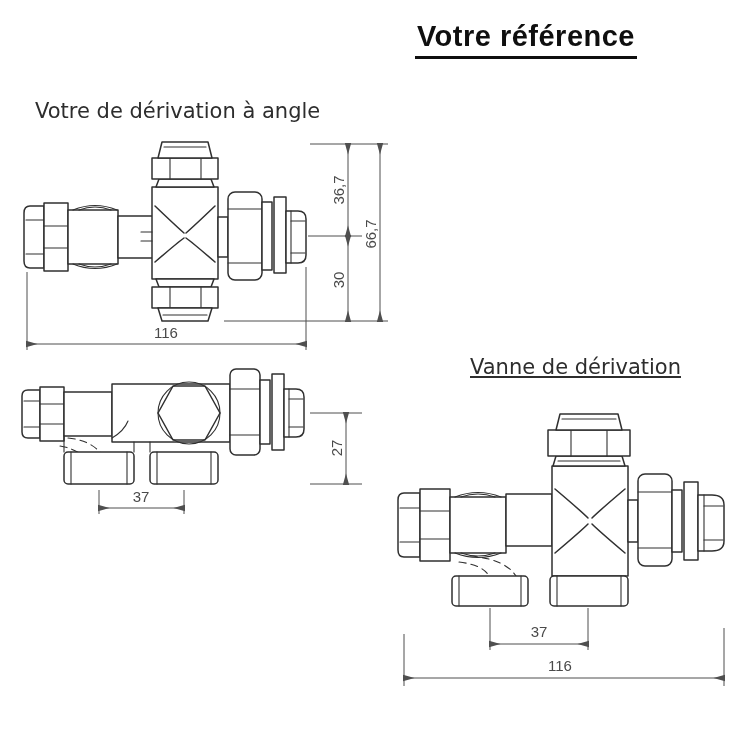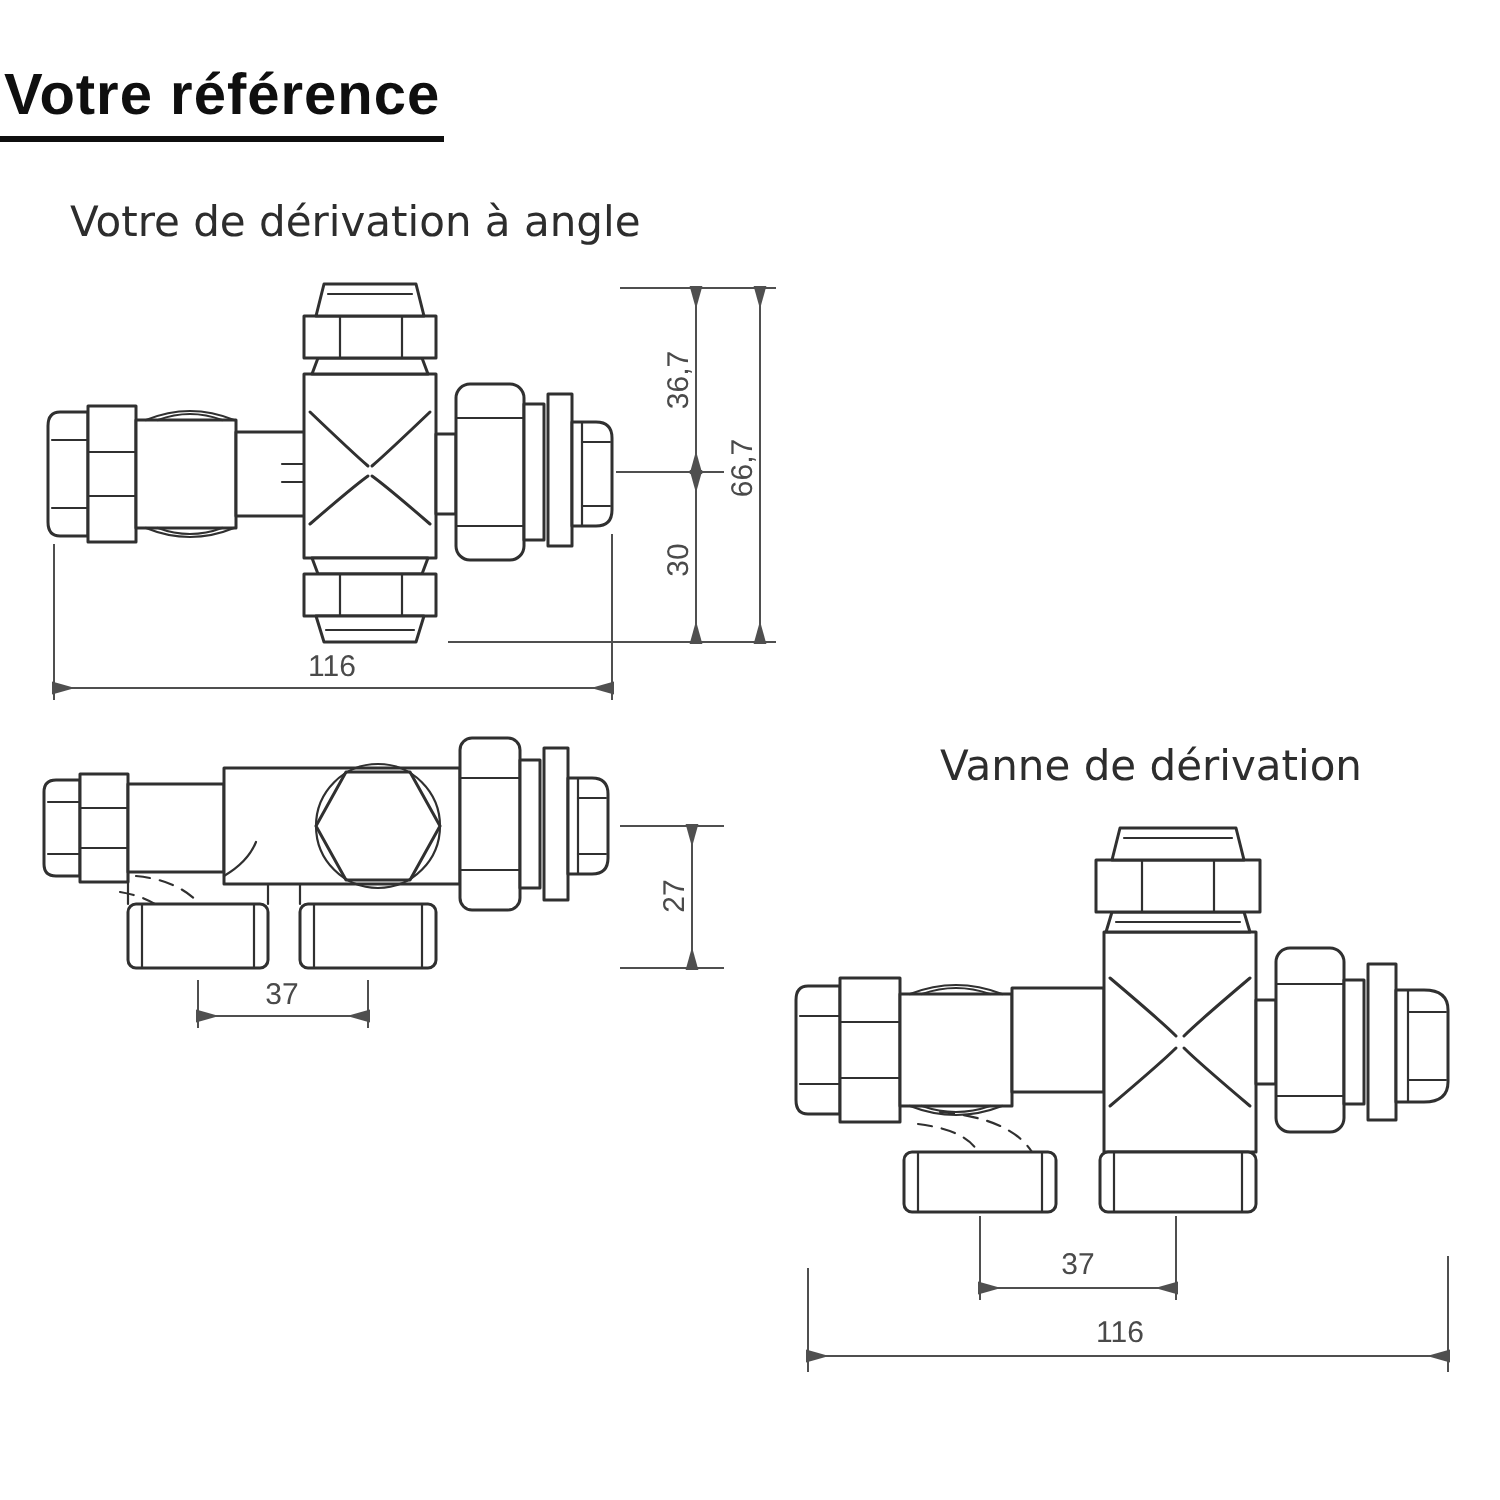--- a/index.html
+++ b/index.html
@@ -3,35 +3,35 @@
 <meta charset="utf-8">
 <style>
   html,body{margin:0;padding:0;}
   body{
     width:750px;height:750px;position:relative;
     background:var(--background,#ffffff);
     font-family:"DejaVu Sans","Liberation Sans",sans-serif;
     overflow:hidden;
   }
   .page-title-wrap{
-    position:absolute;top:32px;left:0;width:637px;text-align:left;
+    position:absolute;top:20px;left:0;width:637px;text-align:right;
   }
   .page-title{
     display:inline-block;
     font-family:"Liberation Sans",sans-serif;
     font-weight:bold;font-size:29px;color:var(--title-text,#0f0f0f);
     border-bottom:3px solid var(--title-text,#0f0f0f);
     padding:0 2px 3px 2px;letter-spacing:.5px;
   }
   .valve-label{
     position:absolute;font-size:21px;color:var(--label-text,#2d2d2d);
     white-space:nowrap;
   }
   #label-angle{left:35px;top:99px;}
-  #label-straight{left:470px;top:371px;}
+  #label-straight{left:470px;top:355px;text-decoration:underline;}
   svg{position:absolute;left:0;top:0;}
   .p{fill:#ffffff;stroke:var(--line,#303030);stroke-width:1.5;stroke-linejoin:round;}
   .s{fill:none;stroke:var(--line,#303030);stroke-width:1.5;stroke-linecap:round;}
   .thin{stroke-width:1.1;}
   .dash{stroke-dasharray:7 5;}
   .d{fill:none;stroke:var(--dim-line,#4f4f4f);stroke-width:1;}
   text.dim{
     font-family:"Liberation Sans",sans-serif;font-size:15px;
     fill:var(--dim-text,#4a4a4a);
   }

